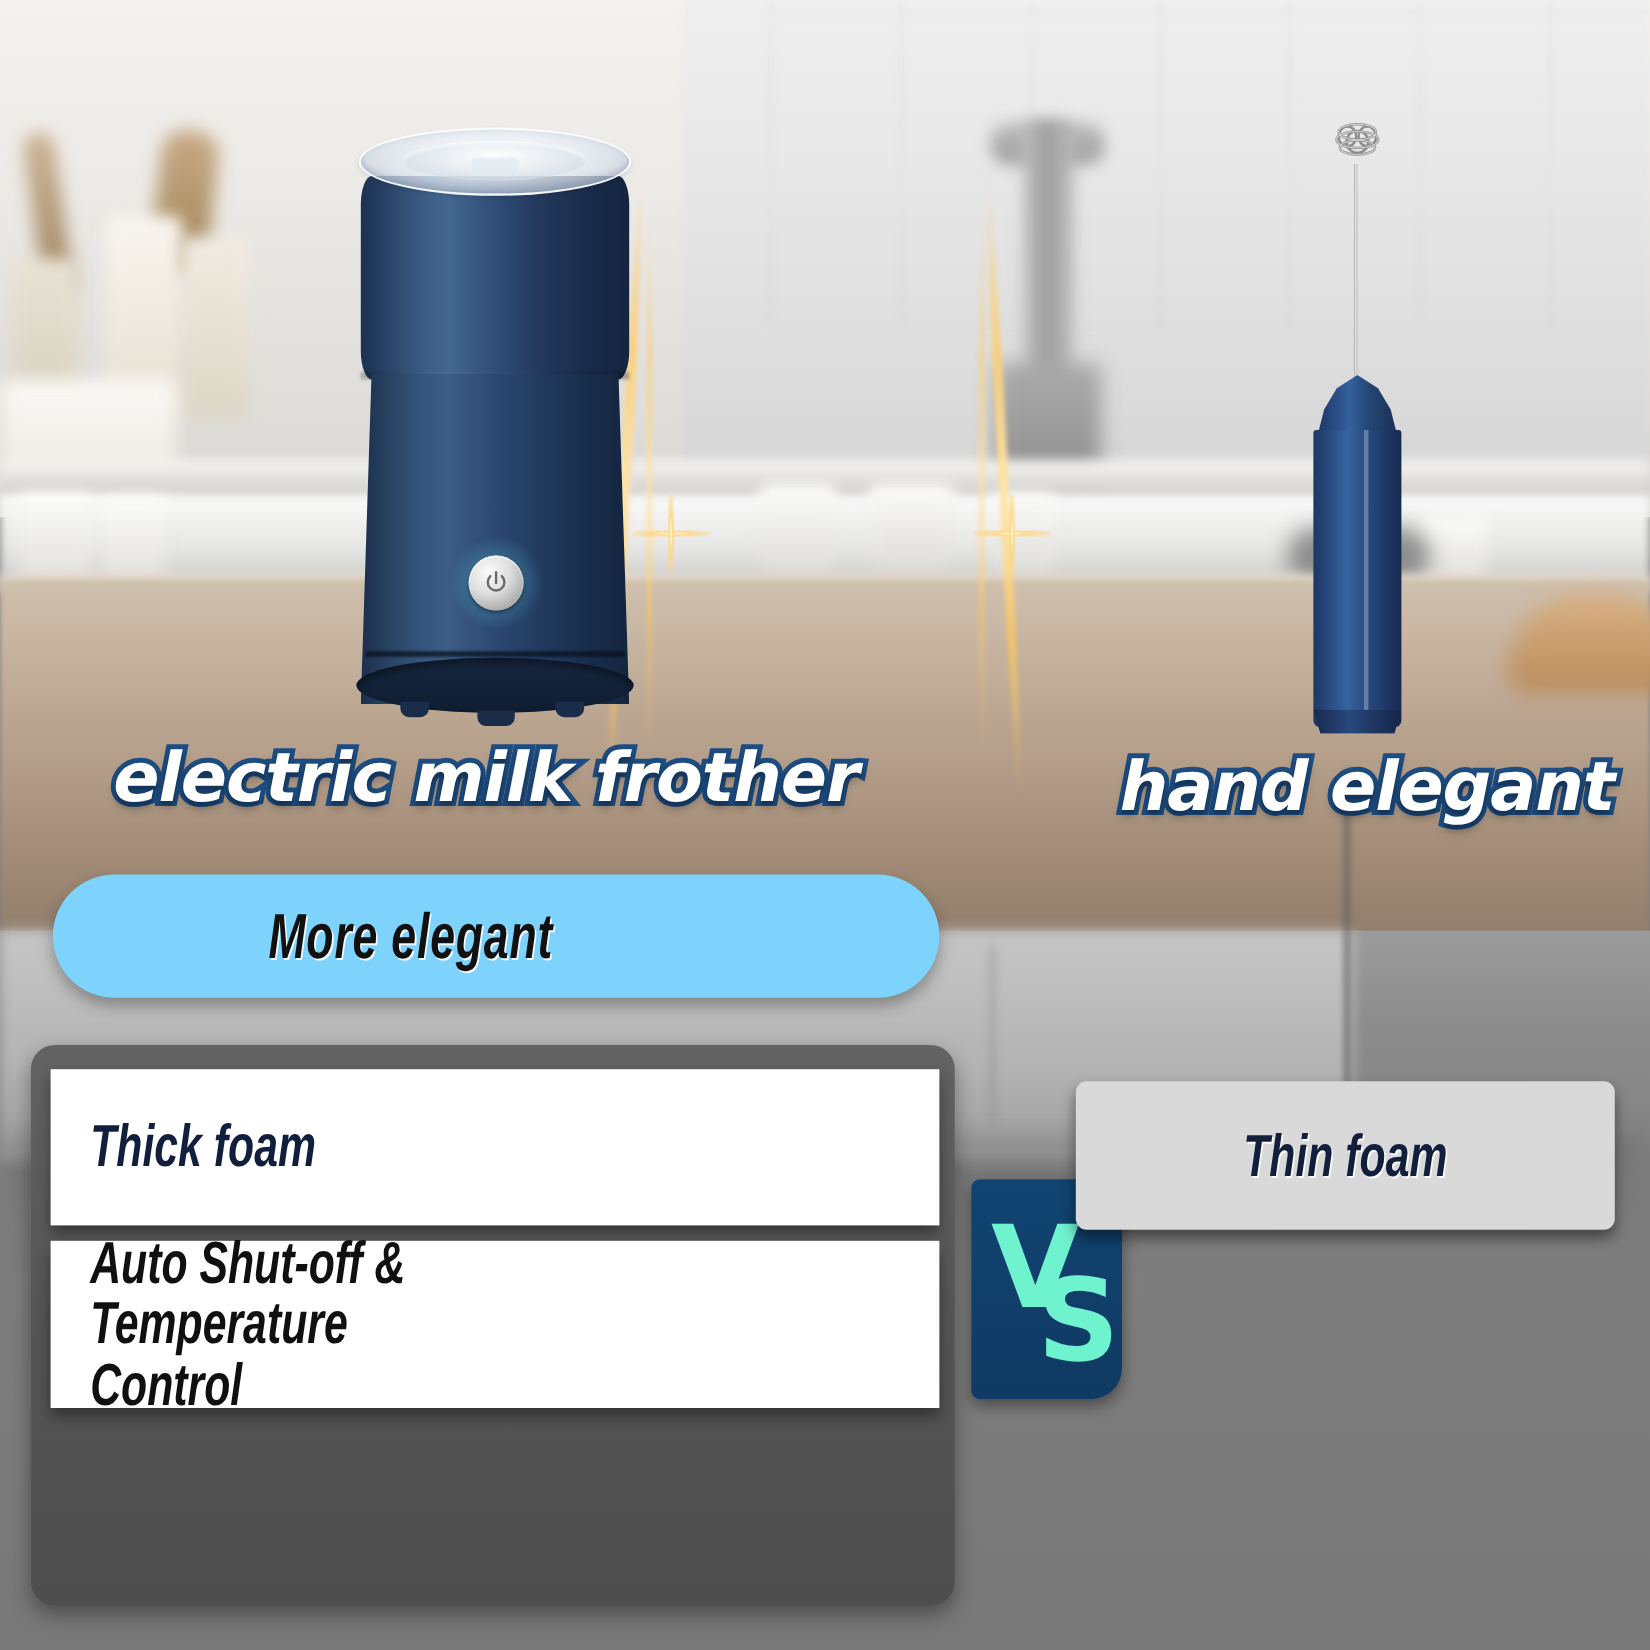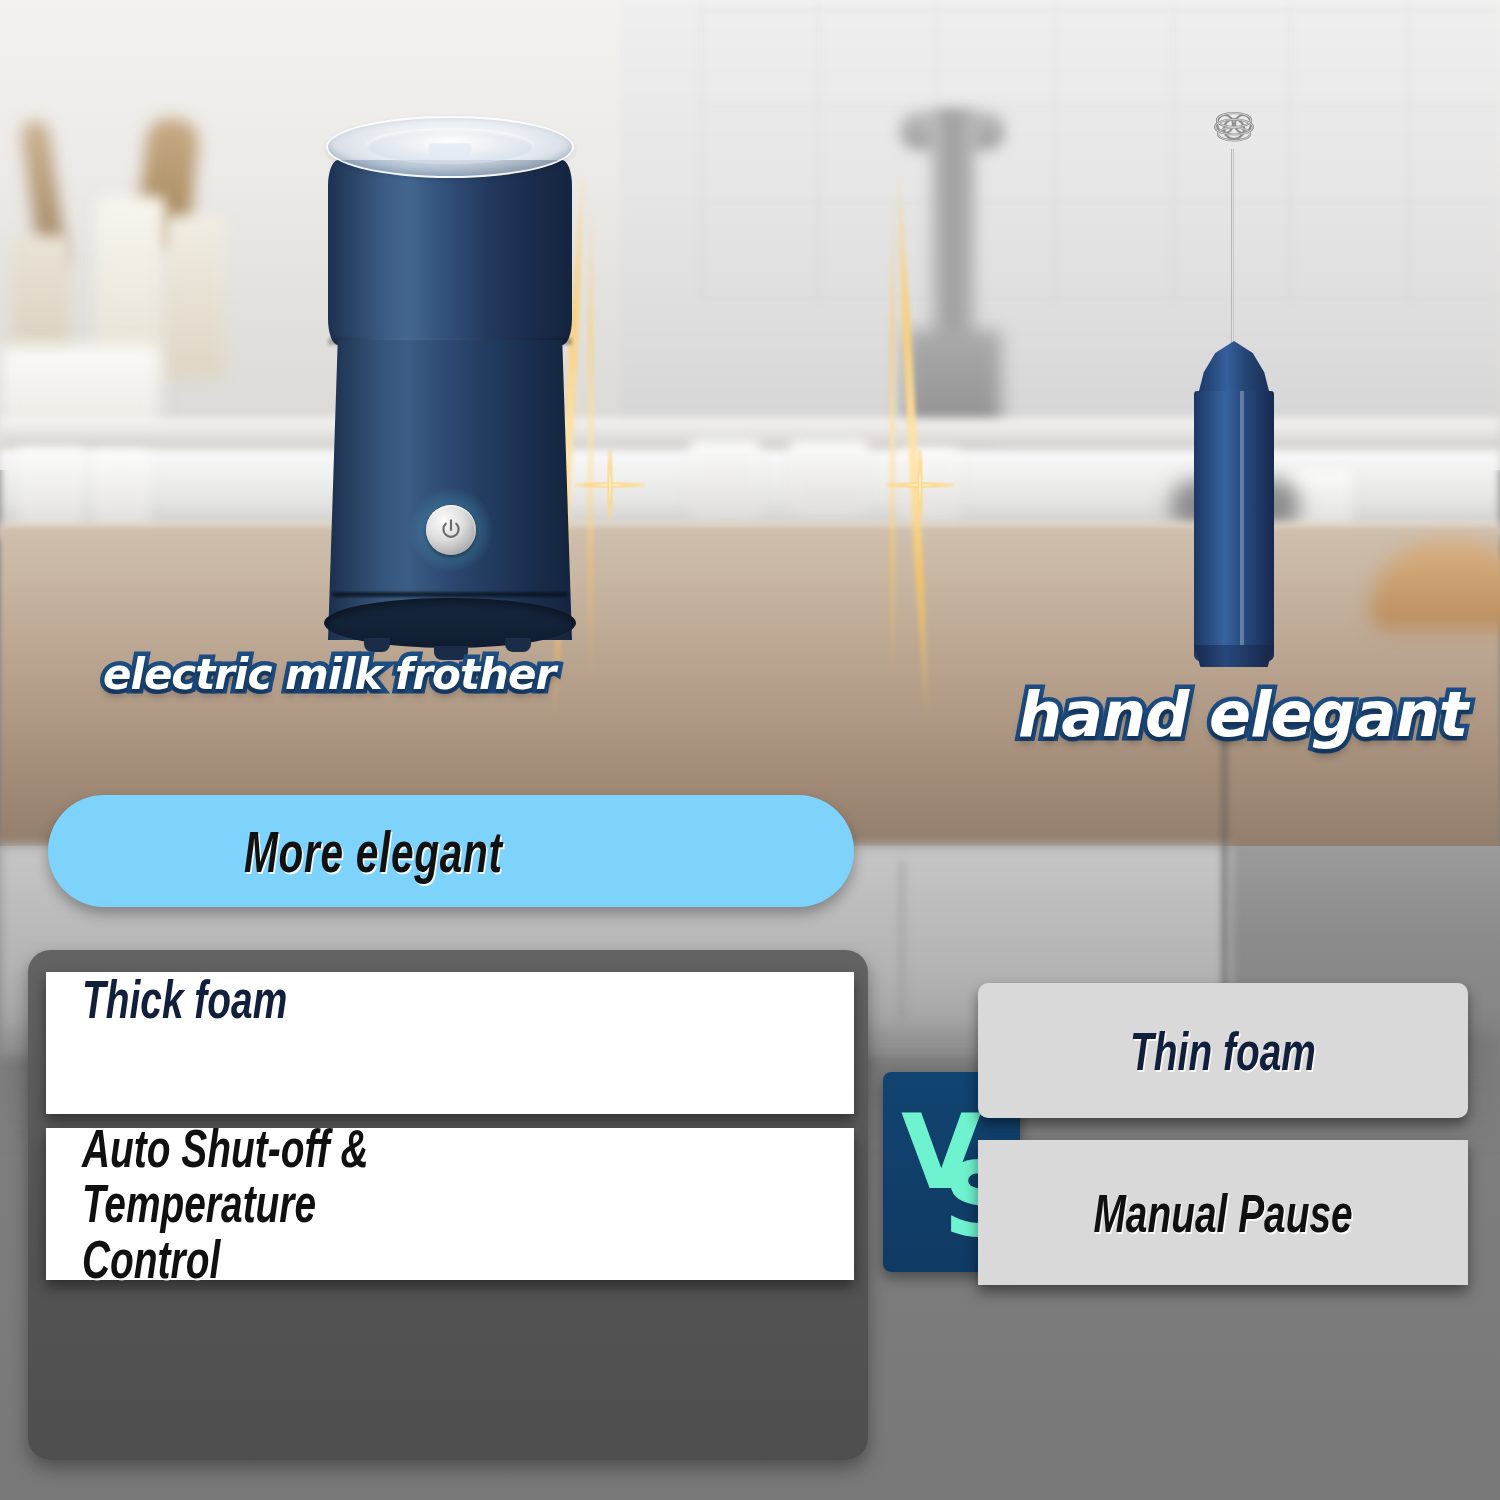--- a/index.html
+++ b/index.html
@@ -268,21 +268,21 @@
     font-style: italic;
     color: #ffffff;
     white-space: nowrap;
     letter-spacing: -1px;
     -webkit-text-stroke: 9px #1d4d82;
     paint-order: stroke fill;
     text-shadow:
       0 4px 0 rgba(20,50,85,.55),
       0 6px 9px rgba(0,0,0,.35);
   }
-  .title-electric { left: 103px; top: 650px; font-size: 42px; font-style: italic; }
+  .title-electric { left: 103px; top: 670px; font-size: 62px; font-style: italic; }
   .title-hand     { left: 1018px; top: 678px; font-size: 62px; }
 
   
   .pill {
     position: absolute; left: 48px; top: 795px; width: 806px; height: 112px;
     background: #7dd3fc;
     border-radius: 56px;
     box-shadow: 0 7px 14px rgba(0,0,0,.30);
     display: flex; align-items: center;
   }
@@ -305,21 +305,21 @@
     background: linear-gradient(180deg,#636363,#555555 50%,#4e4e4e);
     border-radius: 22px;
     box-shadow: 0 8px 18px rgba(0,0,0,.35);
   }
   .left-rows {
     position: absolute; left: 46px; top: 972px; width: 808px;
   }
   .lrow {
     background: #ffffff;
     box-shadow: 0 7px 13px rgba(0,0,0,.45);
-    display: flex; align-items: flex-start;
+    display: flex; align-items: center;
     padding: 0 36px;
     margin-bottom: 14px;
   }
   .lrow.r1 { height: 142px; }
   .lrow.r2 { height: 144px; }
   .lrow.r3 { height: 152px; align-items: center; }
   .lrow-text {
     font-family: "Liberation Sans Narrow", "Liberation Sans", sans-serif;
     font-size: 54px;
     font-style: italic;
@@ -482,18 +482,15 @@
 
   <div class="vs-badge">
     <span class="vs-v">V</span>
     <span class="vs-s">S</span>
   </div>
 
   <div class="right-rows">
     <div class="rrow q1">
       <div class="rrow-text">Thin foam</div>
     </div>
-    <div class="rrow q3">
-      <div class="rrow-text">Manual Pause</div>
-    </div>
   </div>
 
 </div>
 
 </body></html>

